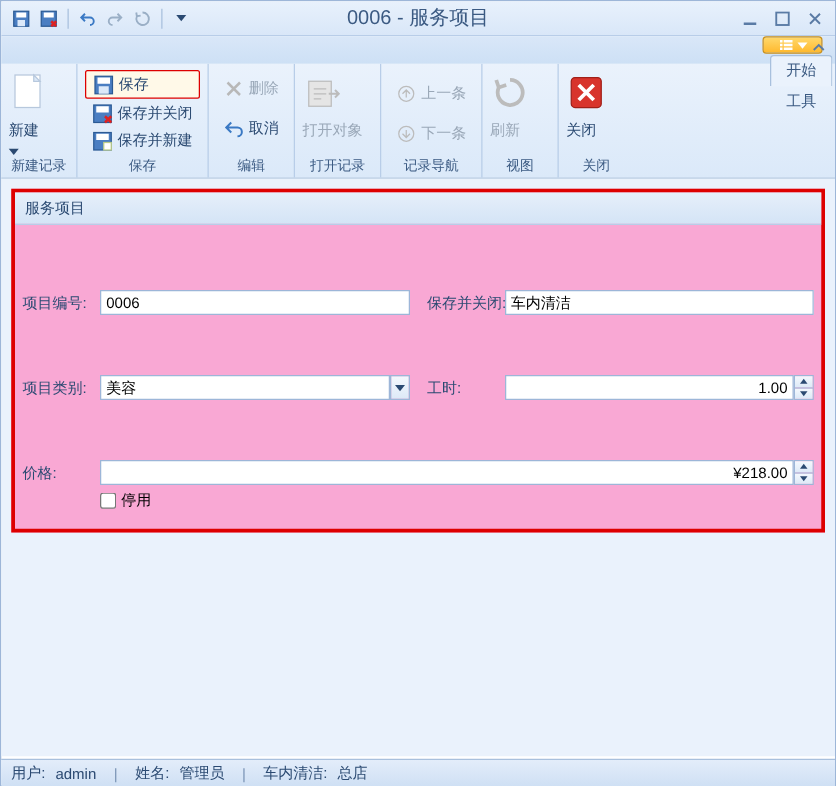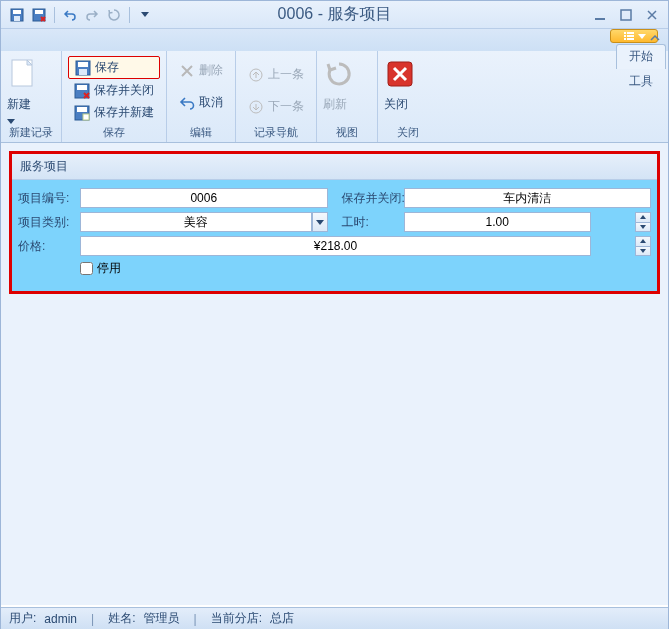--- a/index.html
+++ b/index.html
@@ -88,46 +88,45 @@
 .smallbtn .icn { width: 16px; height: 16px; display:flex; align-items:center; justify-content:center; }
 .smallbtn.hl { border: 1px solid #d00; background: #fff9e8; border-radius:2px; }
 
 .content {
   padding: 8px;
   height: 462px;
   background: #eaf2fc;
 }
 .panel {
   border: 3px solid #d00;
-  background: #7dd3fc;
+  background: #f9a8d4;
   padding: 0;
 }
 .panel-title {
   background: linear-gradient(#e6effa, #d4e4f6);
   border-bottom: 1px solid #b8cde8;
   padding: 4px 8px;
   color: #2b4a72;
 }
 .form { padding: 8px 6px 14px; }
 .row { display: flex; margin-bottom: 4px; gap: 14px; }
-.pair { display: flex; align-items: center; flex: 1; }
+.pair { display: flex; align-items: center; flex: 1; margin-top: 44px; }
 .pair .plabel { width: 62px; color: #2b4a72; text-align: left; white-space: nowrap; }
 .pair input[type=text] {
   flex: 1; height: 20px;
   border: 1px solid #9db6d8;
   background: #fff;
   padding: 0 4px;
   font-family: inherit; font-size: 12px;
   color: #000;
-  text-align: center;
 }
 .combo { flex:1; display:flex; }
 .combo input { flex:1; border-right:none; }
 .combo .drop { width:16px; height:20px; border:1px solid #9db6d8; background:linear-gradient(#f4f8fd,#dde9f7); display:flex; align-items:center; justify-content:center; cursor:pointer; }
-.spin { flex:1; display:flex;gap:44px; }
+.spin { flex:1; display:flex; }
 .spin input { flex:1; text-align:right; padding-right:4px; border-right:none; }
 .spin .spinbtns { width:16px; height:20px; border:1px solid #9db6d8; display:flex; flex-direction:column; }
 .spin .sbtn { flex:1; background:linear-gradient(#f4f8fd,#dde9f7); display:flex; align-items:center; justify-content:center; cursor:pointer; font-size:6px; color:#2b4a72;}
 .spin .sbtn:first-child { border-bottom:1px solid #9db6d8; }
 .check { display:flex; align-items:center; gap:4px; margin-left:62px; margin-top:2px; }
 .check input { width:13px; height:13px; }
 
 .statusbar {
   position: absolute;
   bottom: 0;
@@ -299,20 +298,35 @@
                 <path d="M6 3 L2 7 L6 11 M2 7 H11 A3 3 0 0 1 11 14" fill="none" stroke="#3a79c4" stroke-width="1.6"></path>
               </svg>
             </div>
           <span class="lbl">取消</span>
         </div>
       </div>
     </div>
     <div class="rgroup-label">编辑</div>
   </div>
 
+  <div class="rgroup">
+    <div class="rgroup-body">
+      <div class="bigbtn disabled" style="width:56px">
+        <div class="icn">
+            <svg width="30" height="30">
+              <rect x="4" y="6" width="18" height="20" fill="#e5e5e5" stroke="#bcbcbc"></rect>
+              <path d="M8 12 H18 M8 16 H18 M8 20 H14" stroke="#bcbcbc"></path>
+              <path d="M20 16 L28 16 M25 13 L28 16 L25 19" stroke="#bcbcbc" stroke-width="1.6" fill="none"></path>
+            </svg>
+          </div>
+        <div class="lbl">打开对象</div>
+      </div>
+    </div>
+    <div class="rgroup-label">打开记录</div>
+  </div>
 
   <div class="rgroup">
     <div class="rgroup-body">
       <div class="smallcol" style="padding-top:10px">
         <div class="smallbtn disabled">
           <div class="icn">
               <svg width="14" height="14">
                 <circle cx="7" cy="7" r="6" fill="none" stroke="#bcbcbc"></circle>
                 <path d="M7 10 V4 M4 7 L7 4 L10 7" fill="none" stroke="#bcbcbc"></path>
               </svg>
@@ -432,15 +446,15 @@
   </div>
 </div>
 
 <div class="statusbar">
   <span>用户:</span>
   <span style="margin-left:-6px">admin</span>
   <span class="sep">|</span>
   <span>姓名:</span>
   <span style="margin-left:-6px">管理员</span>
   <span class="sep">|</span>
-  <span>当前分店:</span>
+  <span>车内清洁:</span>
   <span style="margin-left:-6px">总店</span>
 </div>
 
 </body></html>

